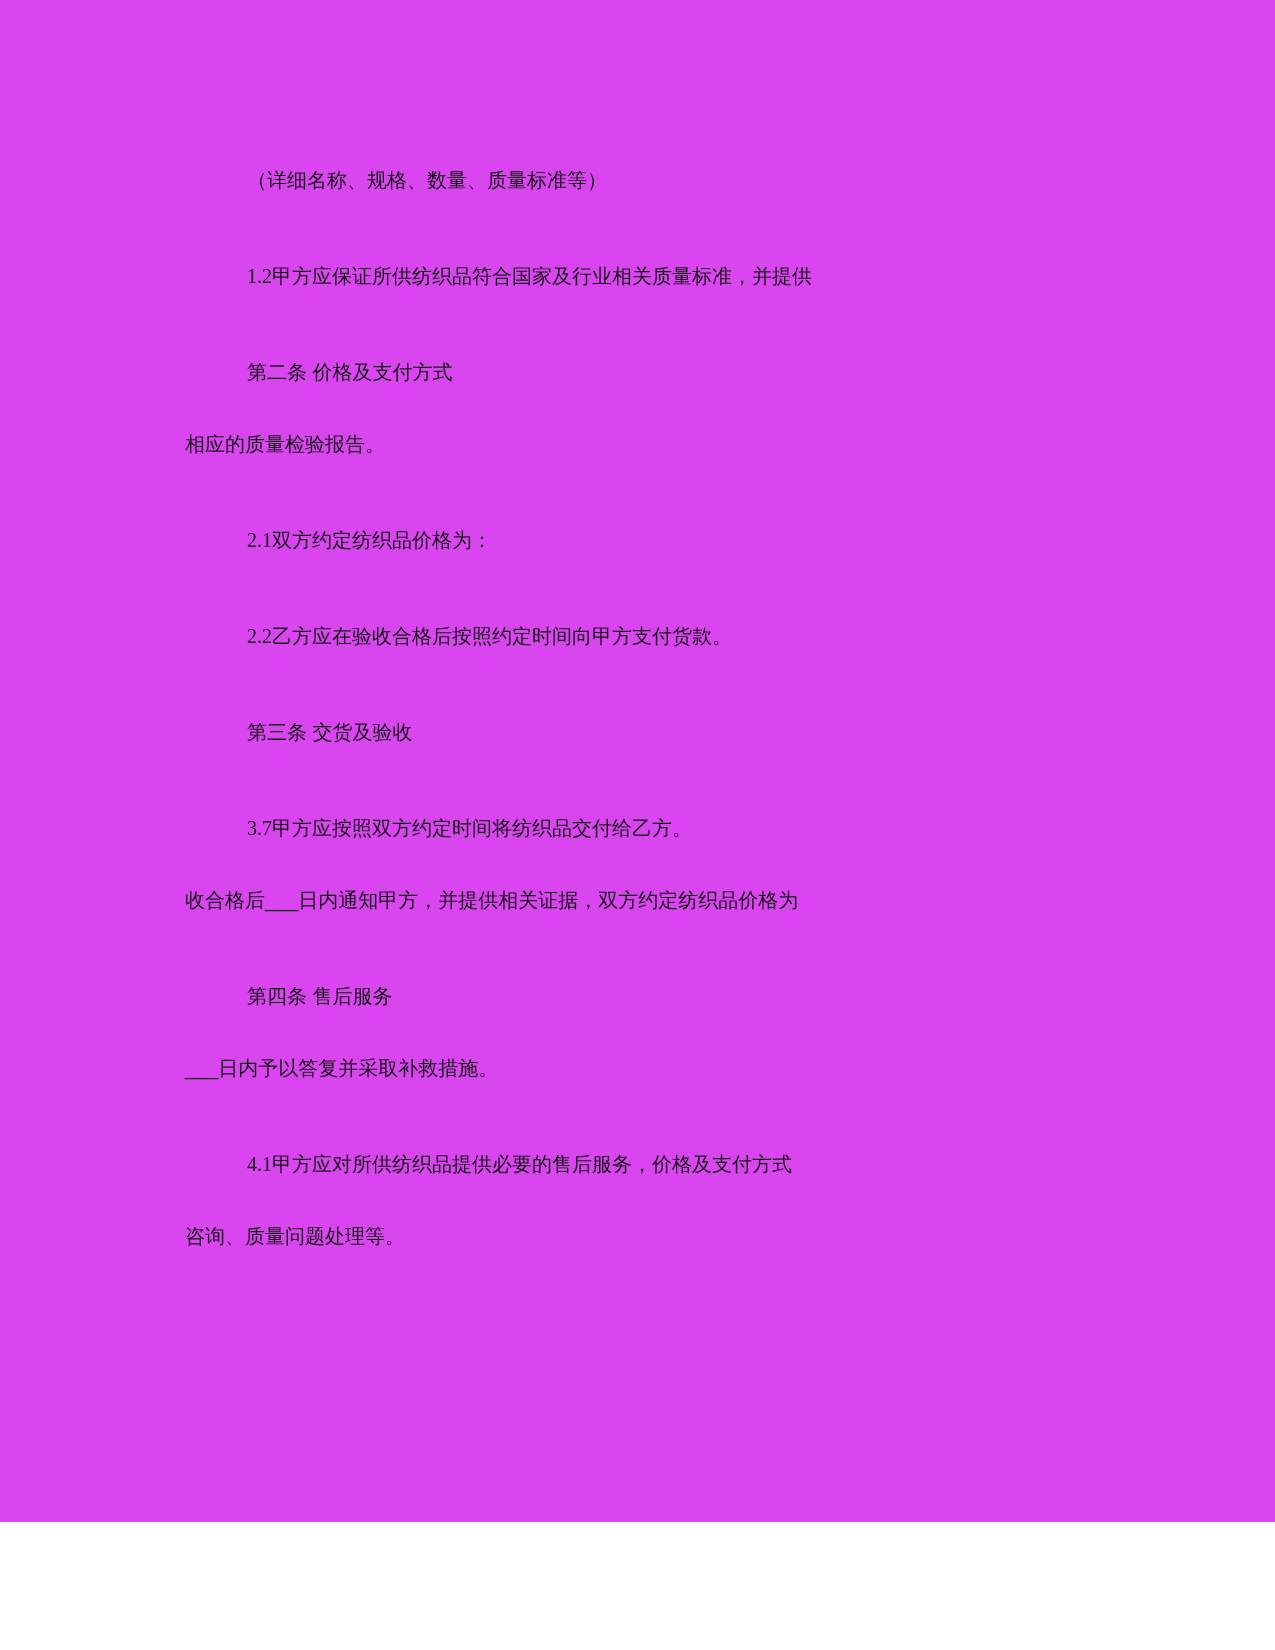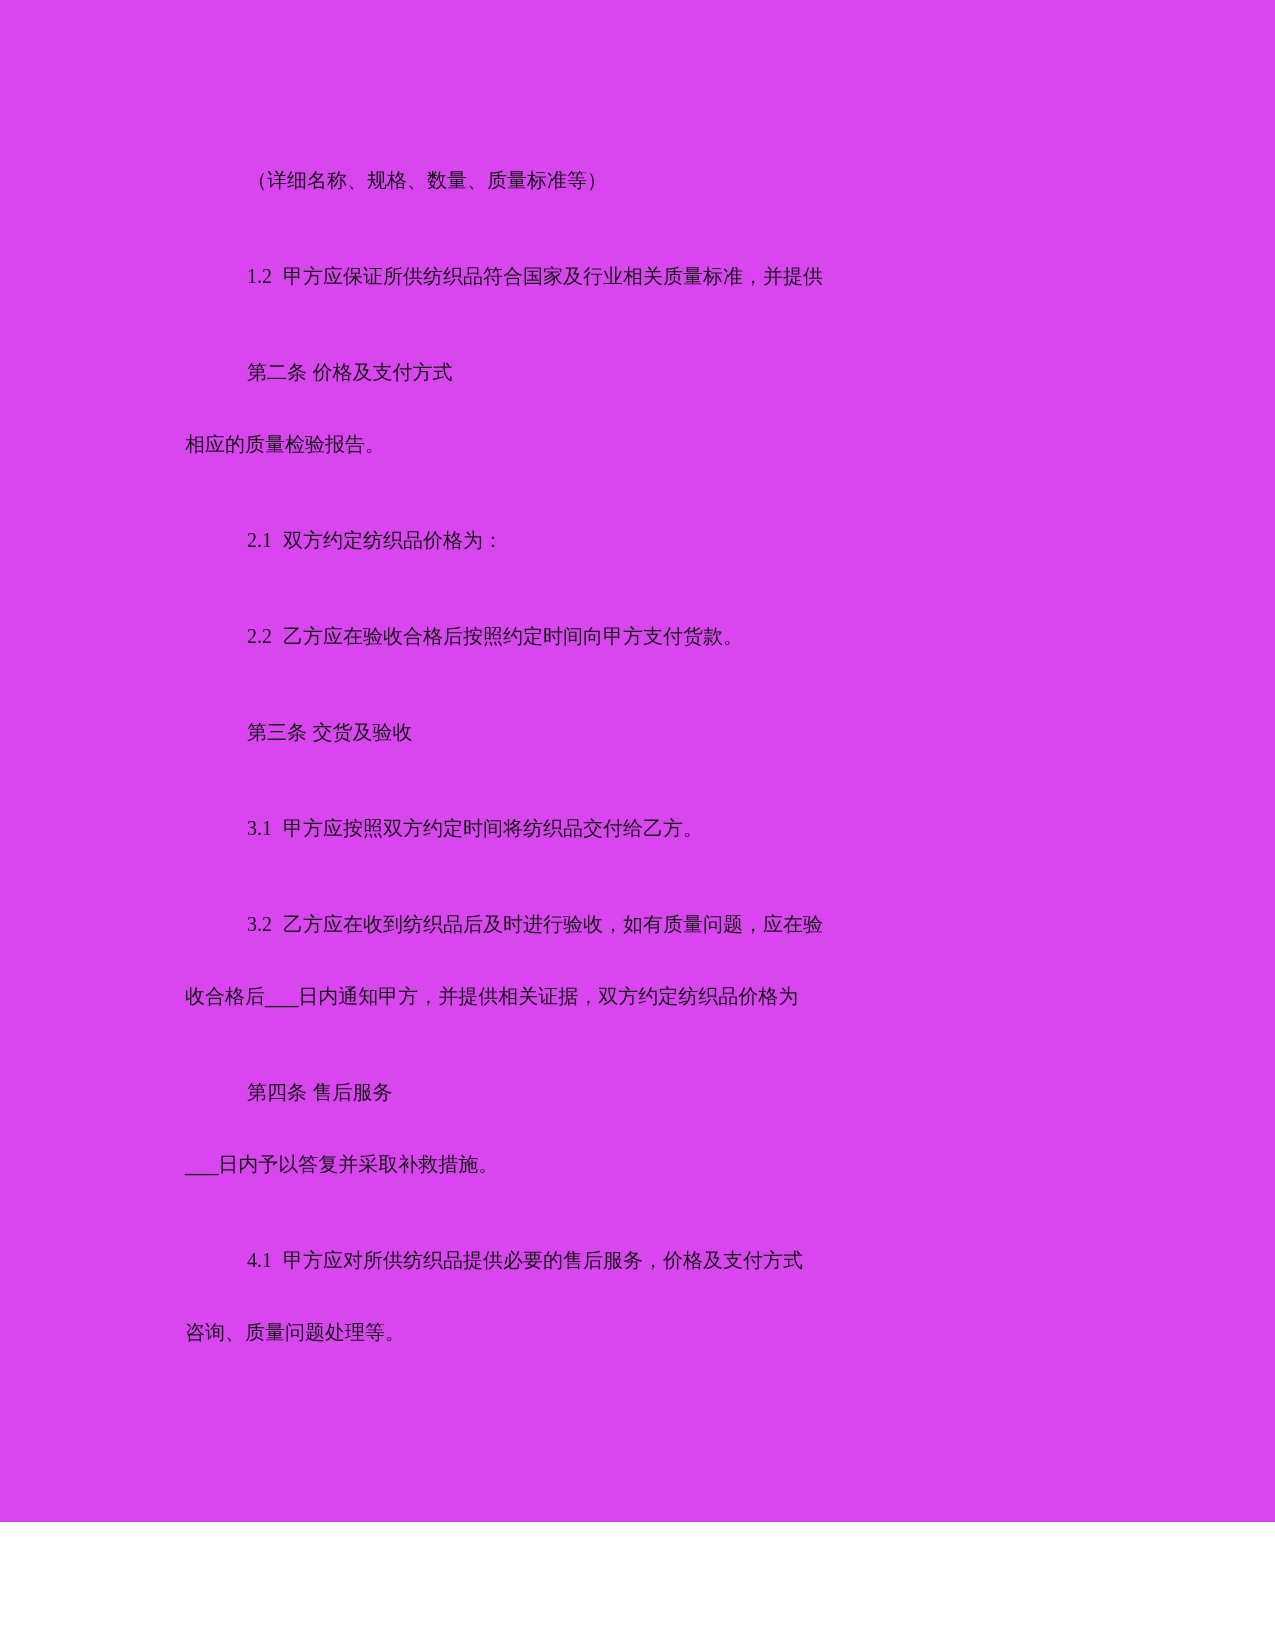--- a/index.html
+++ b/index.html
@@ -31,21 +31,20 @@
   
   .line.para {
     margin-top: 24px;
   }
   .line.para:first-child {
     margin-top: 0;
   }
   
   .num {
     font-family: "Liberation Serif", serif;
-    margin-right: 11px;
   }
 </style>
 </head>
 <body>
 
 <div class="page">
 
   <div class="line para indent"><span>（详细名称、规格、数量、质量标准等）</span></div>
 
   <div class="line para indent"><span class="num">1.2</span><span>甲方应保证所供纺织品符合国家及行业相关质量标准，并提供</span></div>
@@ -54,23 +53,22 @@
 
   <div class="line"><span>相应的质量检验报告。</span></div>
 
   <div class="line para indent"><span class="num">2.1</span><span>双方约定纺织品价格为：</span></div>
 
 
   <div class="line para indent"><span class="num">2.2</span><span>乙方应在验收合格后按照约定时间向甲方支付货款。</span></div>
 
   <div class="line para indent"><span>第三条 交货及验收</span></div>
 
-  <div class="line para indent"><span class="num">3.1</span><span>甲方应按照双方约定时间将纺织品交付给乙方。</span></div>
+  <div class="line para indent"><span class="num">3.7</span><span>甲方应按照双方约定时间将纺织品交付给乙方。</span></div>
 
-  <div class="line para indent"><span class="num">3.2</span><span>乙方应在收到纺织品后及时进行验收，如有质量问题，应在验</span></div>
 
   <div class="line"><span>收合格后___日内通知甲方，并提供相关证据，双方约定纺织品价格为</span></div>
 
   <div class="line para indent"><span>第四条 售后服务</span></div>
 
   <div class="line"><span>___日内予以答复并采取补救措施。</span></div>
 
   <div class="line para indent"><span class="num">4.1</span><span>甲方应对所供纺织品提供必要的售后服务，价格及支付方式</span></div>
 
   <div class="line"><span>咨询、质量问题处理等。</span></div>

